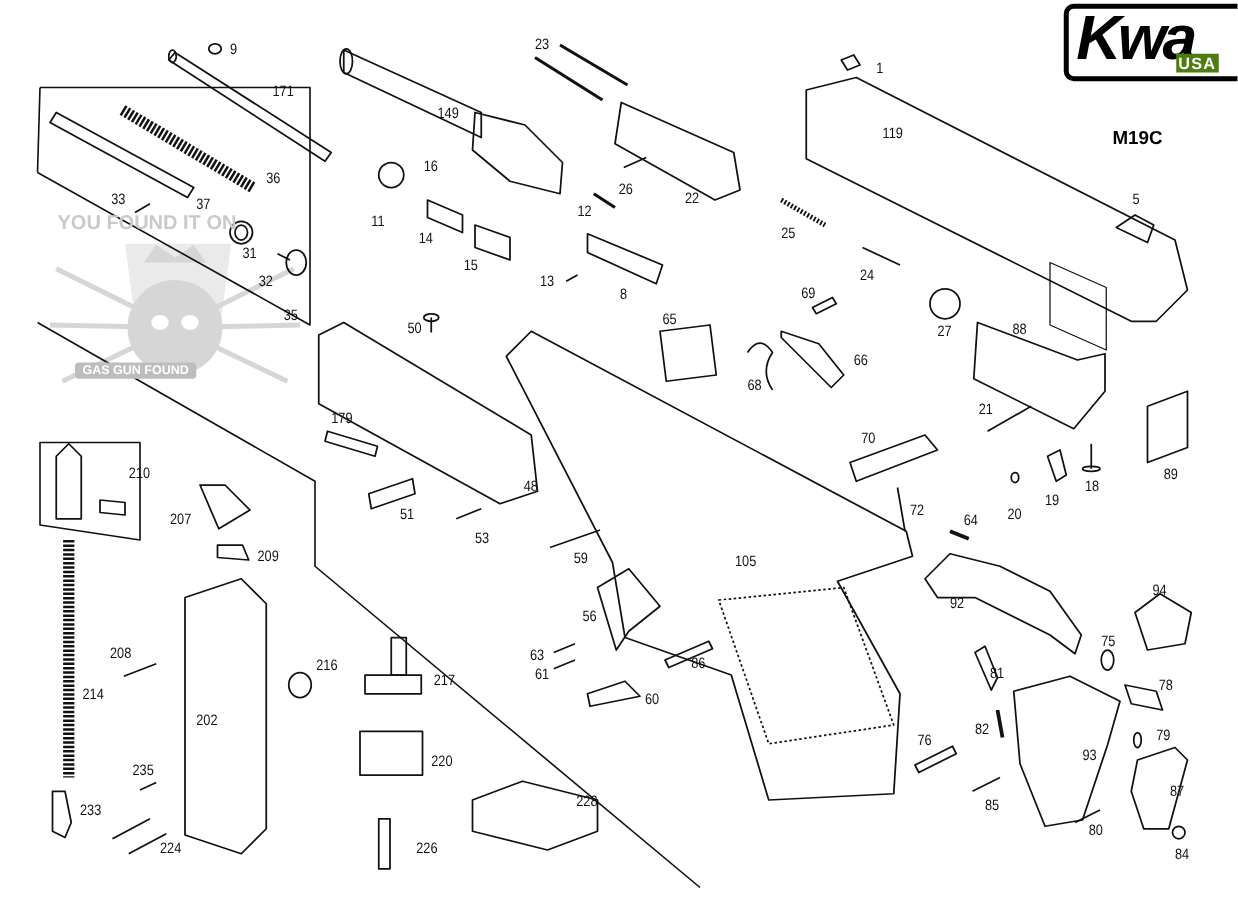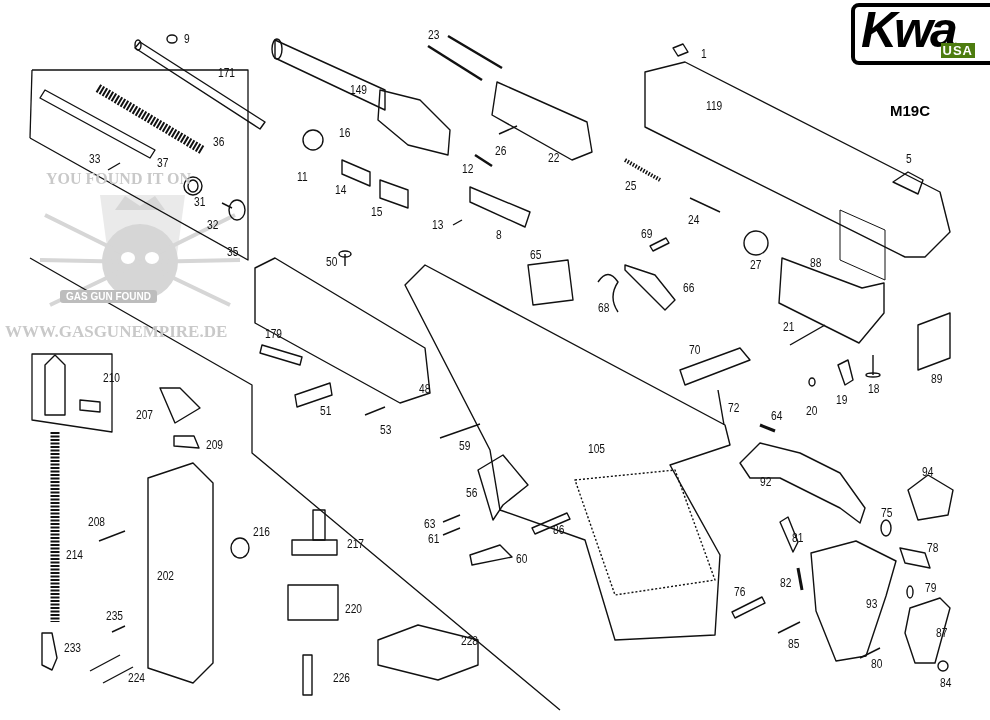--- a/index.html
+++ b/index.html
@@ -3,21 +3,21 @@
 <meta charset="utf-8">
 <style>
   html,body{margin:0;padding:0;background:#fff;}
   body{width:990px;height:720px;position:relative;overflow:hidden;font-family:"Liberation Sans",sans-serif;}
   #diagram{position:absolute;left:0;top:0;width:990px;height:720px;}
   .lbl{position:absolute;font-family:"Liberation Sans Narrow","Liberation Sans",sans-serif;font-size:12px;color:#111;line-height:1;transform:scaleX(0.85);transform-origin:left top;white-space:nowrap;}
   .logo{position:absolute;left:851px;top:3px;width:146px;height:62px;border:4px solid #000;border-radius:8px;box-sizing:border-box;background:#fff;}
   .logo-text{position:absolute;left:6px;top:-6px;font-family:"Liberation Sans",sans-serif;font-weight:bold;font-style:italic;font-size:50px;letter-spacing:-3px;color:#000;}
   .logo-sub{position:absolute;right:18px;bottom:3px;font-weight:bold;font-size:13px;color:#fff;background:#4d7c0f;padding:0 2px;letter-spacing:1px;}
   .model{position:absolute;left:890px;top:70px;font-weight:bold;font-size:15px;color:#000;margin-top:32px;}
-  .wm{position:absolute;font-family:Liberation Serif, serif;font-weight:bold;color:#c9c9c9;white-space:nowrap;}
+  .wm{position:absolute;font-family:Liberation Sans, sans-serif;font-weight:bold;color:#c9c9c9;white-space:nowrap;}
   .wm1{left:46px;top:170px;font-size:16px;}
   .wm2{left:5px;top:322px;font-size:17px;}
   .wm-badge{position:absolute;left:60px;top:290px;font-size:10px;font-weight:bold;color:#fff;background:#bdbdbd;padding:1px 6px;border-radius:3px;}
 </style>
 </head>
 <body>
 
 <div id="diagram">
   <svg width="990" height="720" viewBox="0 0 990 720" fill="none" stroke="#111" stroke-width="1.4" stroke-linejoin="round">
 
@@ -363,21 +363,20 @@
   <span class="lbl" style="left:345px;top:603px">220</span>
   <span class="lbl" style="left:128px;top:672px">224</span>
   <span class="lbl" style="left:333px;top:672px">226</span>
   <span class="lbl" style="left:461px;top:635px">228</span>
   <span class="lbl" style="left:64px;top:642px">233</span>
   <span class="lbl" style="left:106px;top:610px">235</span>
 
   
   <div class="wm wm1">YOU FOUND IT ON</div>
   <div class="wm-badge">GAS GUN FOUND</div>
-  <div class="wm wm2">WWW.GASGUNEMPIRE.DE</div>
 
   
   <div class="logo">
     <span class="logo-text">Kwa</span>
     <span class="logo-sub">USA</span>
   </div>
   <div class="model">M19C</div>
 </div>
 
 </body></html>

